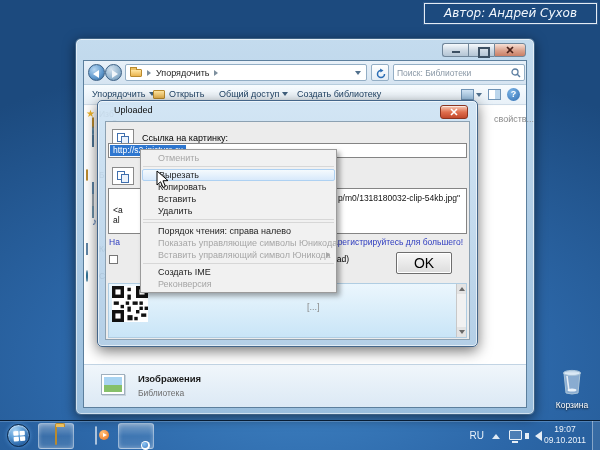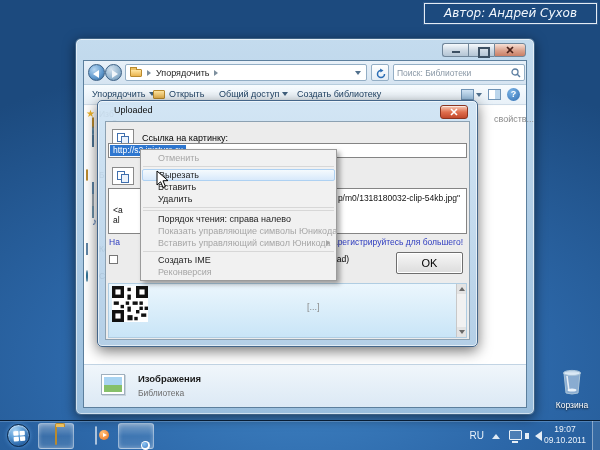--- a/index.html
+++ b/index.html
@@ -171,23 +171,23 @@
     background:#2e77d0; color:#fff; font-size:8.5px; white-space:nowrap; }
   .textarea { position:absolute; left:2px; top:66px; width:359px; height:46px; background:#fff; border:1px solid #848484;
     font-size:8.5px; color:#111; }
   .code-l1 { position:absolute; right:6px; top:4px; }
   .code-l2 { position:absolute; left:4px; top:16px; }
   .code-l3 { position:absolute; left:4px; top:26px; }
   .promo { position:absolute; top:115px; font-size:8.5px; color:#2d3bbf; white-space:nowrap; }
   .promo.l { left:3px; } .promo.r { right:6px; }
   .chk { position:absolute; left:3px; top:133px; width:9px; height:9px; background:#fff; border:1px solid #767676; }
   .chk-frag { position:absolute; left:226px; top:132px; font-size:8.5px; }
-  .okbtn { position:absolute; left:290px; top:130px; width:67px; height:22px;
+  .okbtn { position:absolute; left:290px; top:130px; width:56px; height:22px;
     background:linear-gradient(180deg,#f7f7f7,#dcdcdc); border:1px solid #6e6e6e; border-radius:2px;
-    box-shadow:inset 0 0 0 1px #fff; font-size:11px; text-align:center; line-height:20px; color:#000; }
+    box-shadow:inset 0 0 0 1px #fff; font-size:14px; text-align:center; line-height:20px; color:#000; }
   .banner { position:absolute; left:2px; top:161px; width:359px; height:55px;
     background:linear-gradient(180deg,#ebf6fd,#c9e5f7); border:1px solid #b0cde2; }
   .qr { position:absolute; left:3px; top:2px; }
   .more { position:absolute; left:198px; top:18px; color:#8a8a8a; font-size:9px; }
   .bscroll { position:absolute; right:0; top:0; width:10px; height:100%; background:#f1f1f1; border-left:1px solid #c8c8c8; }
   .bs-up,.bs-dn { position:absolute; left:0; width:9px; height:10px; background:#e3e3e3; }
   .bs-up { top:0; } .bs-dn { bottom:0; }
   .bs-up:after { content:""; position:absolute; left:2px; top:3px; border-left:3px solid transparent;
     border-right:3px solid transparent; border-bottom:4px solid #6a6a6a; }
   .bs-dn:after { content:""; position:absolute; left:2px; top:3px; border-left:3px solid transparent;
@@ -408,20 +408,21 @@
           <div class="bs-dn"></div>
         </div>
       </div>
     </div>
   </div>
 
   <div class="cmenu">
     <div class="mi dis">Отменить</div>
     <div class="msep"></div>
     <div class="mi hl">Вырезать</div>
+    <div class="mi">Копировать</div>
     <div class="mi">Вставить</div>
     <div class="mi">Удалить</div>
     <div class="msep"></div>
     <div class="msep"></div>
     <div class="mi">Порядок чтения: справа налево</div>
     <div class="mi dis">Показать управляющие символы Юникода</div>
     <div class="mi dis"><span>Вставить управляющий символ Юникода</span><span class="sub-arrow"></span></div>
     <div class="msep"></div>
     <div class="mi">Создать IME</div>
     <div class="mi dis">Реконверсия</div>

